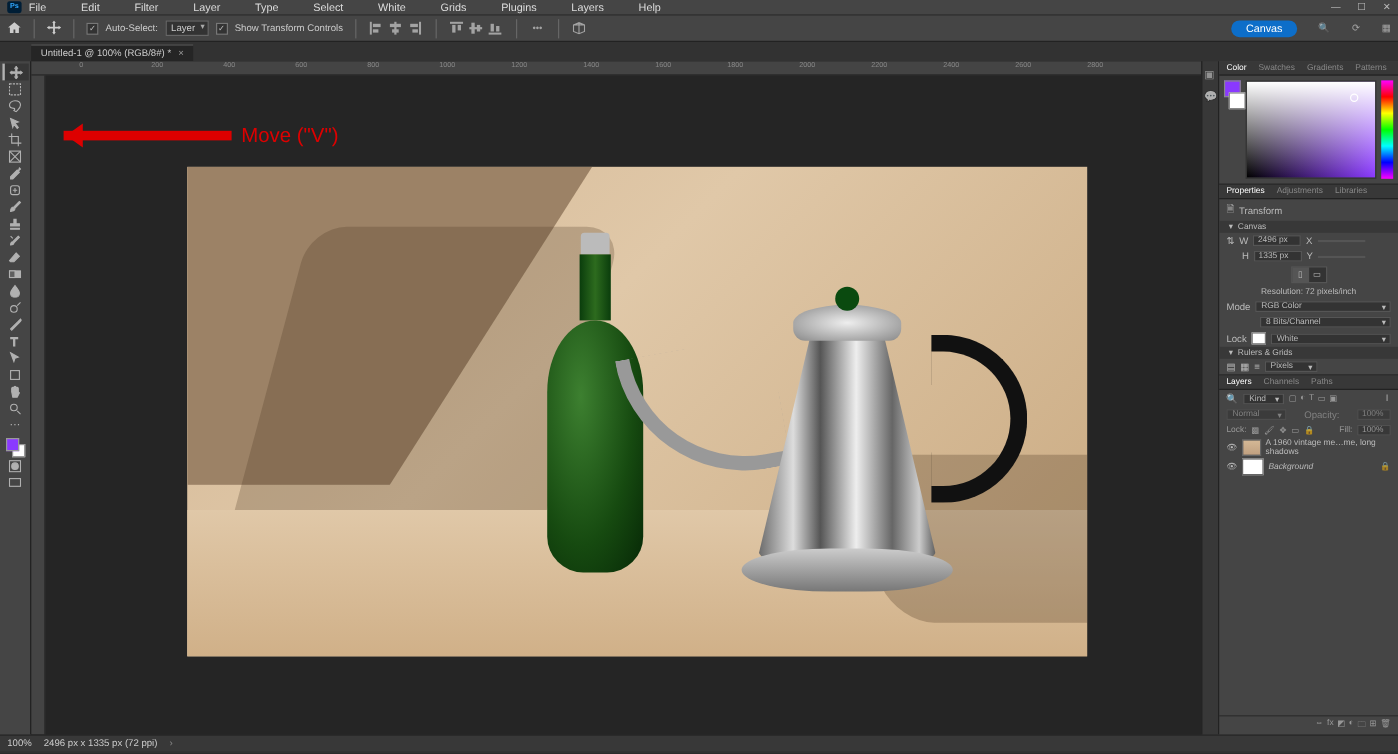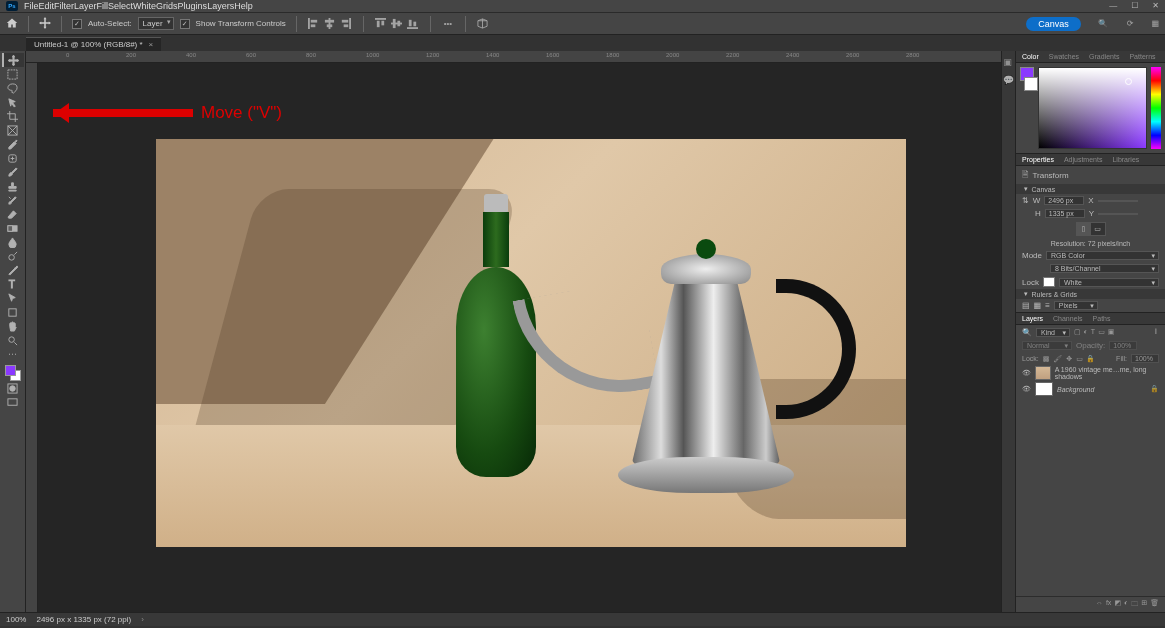--- a/index.html
+++ b/index.html
@@ -1,19 +1,19 @@
 <!DOCTYPE html>
 <html><head>
 <meta charset="utf-8">
 <style>
 * { margin:0; padding:0; box-sizing:border-box; font-family:"Segoe UI",Arial,sans-serif; user-select:none; }
 body { background:#323232; width:1165px; height:628px; overflow:hidden; color:#ccc; font-size:9px; position:relative;}
 .menubar{height:13px;background:#454545;display:flex;align-items:center;padding-left:6px;border-bottom:1px solid #2a2a2a;}
 .menubar .logo{width:12px;height:10px;background:#001e36;border-radius:2px;color:#31a8ff;font-size:6px;display:flex;align-items:center;justify-content:center;font-weight:bold;margin-right:6px;}
-.menubar .menu{margin-right:0;color:#ddd;cursor:default;text-align:right;}
+.menubar .menu{margin-right:29px;color:#ddd;cursor:default;text-align:right;}
 .winctl{position:absolute;right:6px;top:1px;display:flex;gap:14px;color:#bbb;font-size:8px;}
 .optbar{height:22px;background:#454545;display:flex;align-items:center;padding:0 6px;border-bottom:1px solid #222;font-size:8px;gap:6px;}
 .home-icon svg{width:12px;height:12px;fill:#ccc;}
 .move-ico svg{width:12px;height:12px;fill:#ccc;}
 .divv{width:1px;height:16px;background:#666;margin:0 4px;}
 .chk{width:10px;height:10px;background:#333;border:1px solid #777;display:inline-flex;align-items:center;justify-content:center;font-size:7px;color:#bbb;}
 .dd{background:#333;border:1px solid #666;padding:1px 10px 1px 4px;font-size:8px;position:relative;}
 .dd::after{content:"▾";position:absolute;right:2px;top:0;font-size:7px;color:#aaa;}
 .ig{display:flex;gap:2px;}
 .aicon{width:14px;height:14px;display:flex;align-items:center;justify-content:center;opacity:.7;}
@@ -92,21 +92,21 @@
 </style>
 </head>
 <body>
 
 <div class="menubar">
   <div class="logo">Ps</div>
   <span class="menu">File</span>
   <span class="menu">Edit</span>
   <span class="menu">Filter</span>
   <span class="menu">Layer</span>
-  <span class="menu">Fill</span>
+  <span class="menu">Type</span>
   <span class="menu">Select</span>
   <span class="menu">White</span>
   <span class="menu">Grids</span>
   <span class="menu">Plugins</span>
   <span class="menu">Layers</span>
   <span class="menu">Help</span>
   <div class="winctl">
     <span>—</span>
     <span>☐</span>
     <span>✕</span>
@@ -465,21 +465,21 @@
       <span class="dd2" style="flex:0 0 30px">Kind</span>
       <div class="layer-icons" style="padding:0;">
         <span>▢</span>
         <span>◐</span>
         <span>T</span>
         <span>▭</span>
         <span>▣</span>
       </div>
       <span style="margin-left:auto">⏽</span>
     </div>
-    <div class="row" style="opacity:.5;">
+    <div class="row" style="opacity:.5;justify-content:space-between;">
       <span class="dd2" style="flex:0 0 50px">Normal</span>
       <span>Opacity:</span>
       <span class="num-field" style="width:28px">100%</span>
     </div>
     <div class="layer-lock-row">
       <span>Lock:</span>
       <span>▩</span>
       <span>🖌</span>
       <span>✥</span>
       <span>▭</span>

